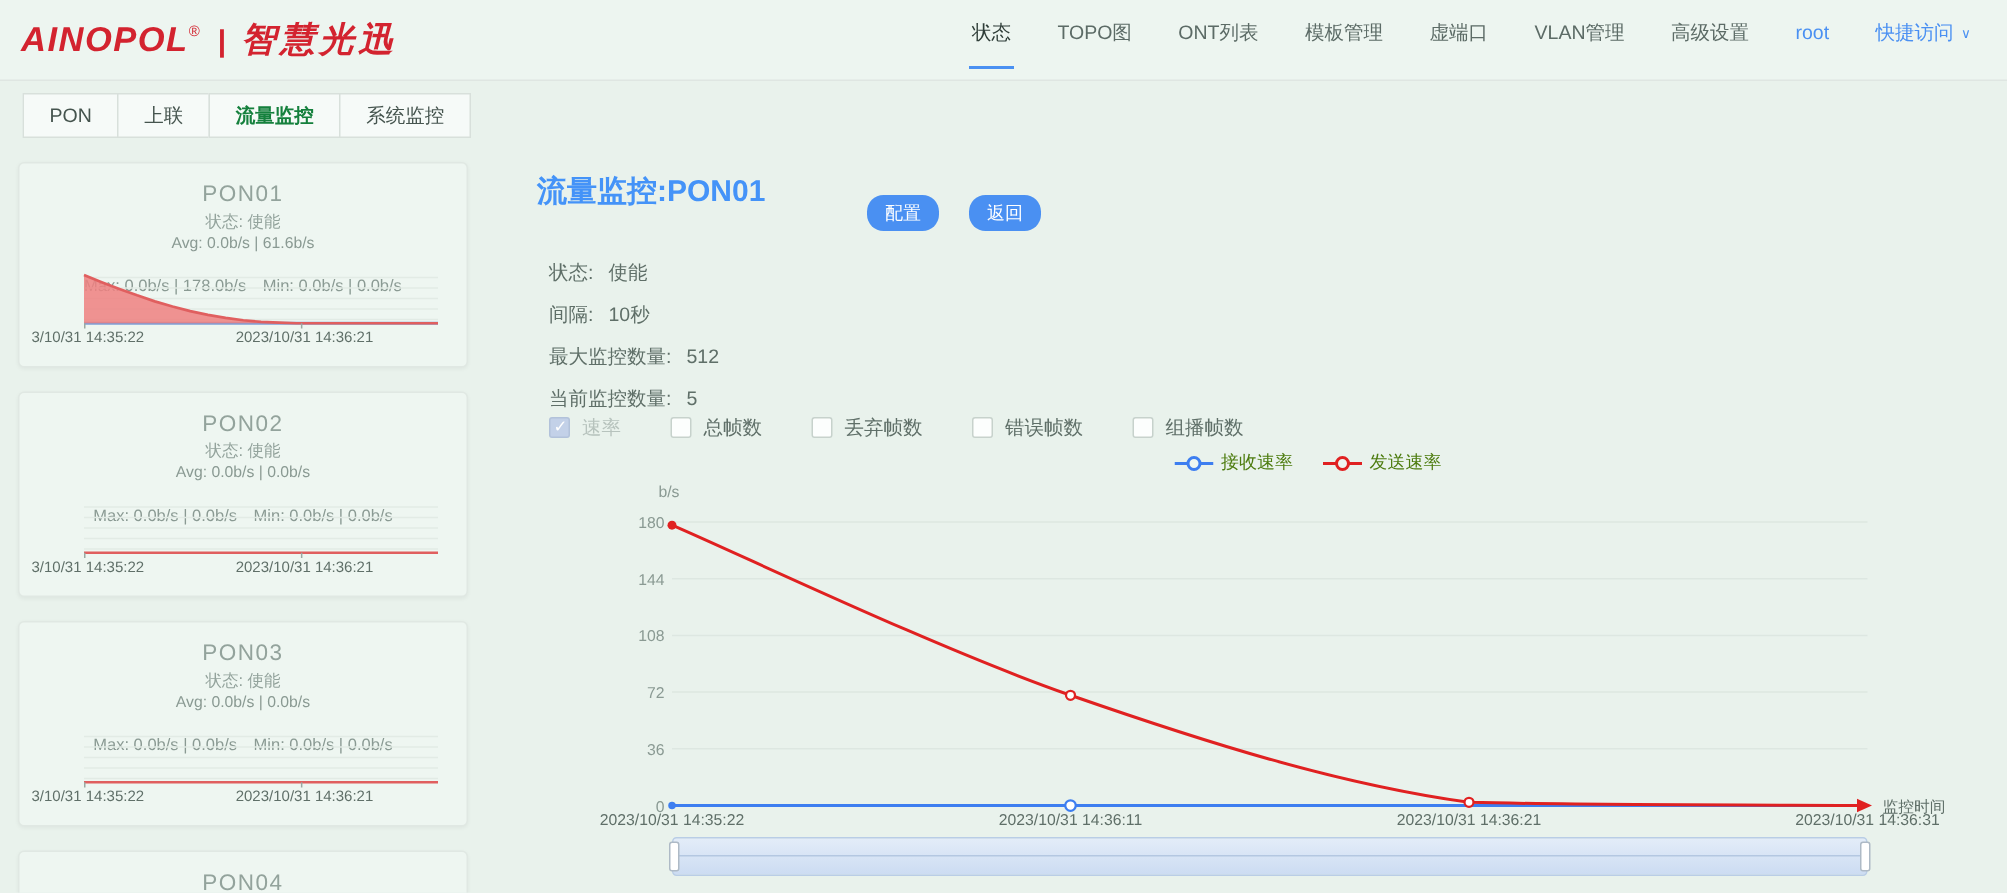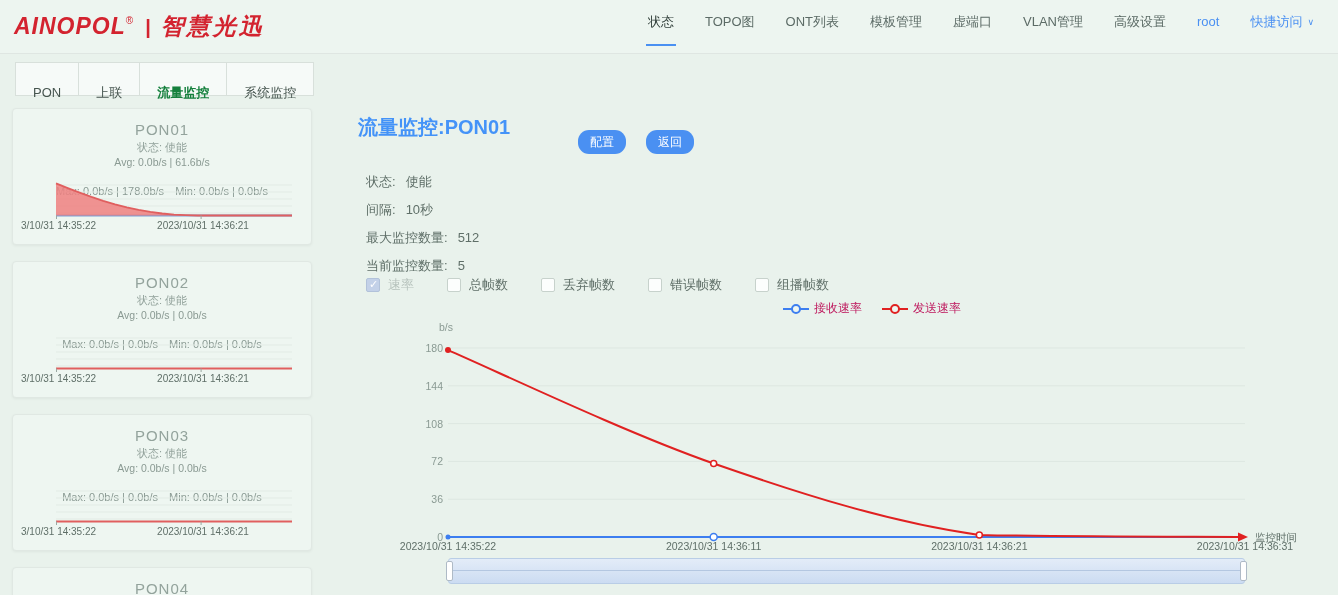--- a/index.html
+++ b/index.html
@@ -28,21 +28,21 @@
     display:flex; align-items:center; height:46px;
     padding:0 2px; margin-left:27px;
     border-bottom:2px solid transparent; cursor:pointer; white-space:nowrap;
   }
   .nav-item.active { color:#2f3d38; border-bottom-color:#4a90f2; }
   .nav-item.blue { color:#4a90f2;text-align:center; }
   .nav-caret { font-size:9px; margin-left:5px; color:#4a90f2; }
   
   .tabbar { position:absolute; top:62px; left:15px; display:flex; }
   .tab {
-    height:30px; line-height:28px; padding:16px 17px;
+    height:30px; line-height:28px; padding:0 17px;
     border:1px solid #d8e0db; background:#f6faf8;
     font-size:13px; color:#45544e; margin-right:-1px; cursor:pointer; white-space:nowrap;
   }
   .tab.active { color:#15803d;font-weight:bold; }
   
   .sidebar { position:absolute; left:12px; top:108px; width:300px; }
   .card {
     height:137px; margin-bottom:16px; position:relative;
     background:#eef6f1; border:1px solid #e0e8e3; border-radius:4px;
     box-shadow:0 1px 3px rgba(0,0,0,0.05);
@@ -73,21 +73,21 @@
   .cbrow { position:absolute; left:8px; top:168px; display:flex; align-items:center; font-size:13px; color:#5f6f68; }
   .cb-item { display:flex; align-items:center; margin-right:33px; cursor:pointer;text-align:center; }
   .cb {
     width:14px; height:14px; border:1px solid #c7d2cc; background:#fcfefd;
     border-radius:2px; margin-right:8px; position:relative; flex:none;
   }
   .cb.checked { background:#c3d1e8; border-color:#b2c2da; }
   .cb.checked::after { content:"✓"; position:absolute; left:2px; top:-1px; font-size:11px; color:#fff; }
   .cb-item.disabled .lbl { color:#b7c3bd; }
   
-  .legend { position:absolute; left:425px; top:192px; display:flex; align-items:center; font-size:12px; color:#be185d; }
+  .legend { position:absolute; left:425px; top:192px; display:flex; align-items:center; font-size:12px; color:#4d7c0f; }
   .legend-item { display:flex; align-items:center; margin-right:20px; cursor:pointer; }
   .legend-icon { margin-right:5px; }
   
   #main-chart { position:absolute; left:62px; top:210px; width:890px; height:250px; overflow:visible; }
   #main-chart text.ytick { font-size:10.5px; fill:#8a9a93; font-family:"Liberation Sans",sans-serif; }
   #main-chart text.xtick { font-size:10.5px; fill:#5f6f68; font-family:"Liberation Sans",sans-serif; }
   
   .slider {
     position:absolute; left:90px; top:450px; width:797px; height:26px;
     background:linear-gradient(#e3ecf8,#ccdcf2);

